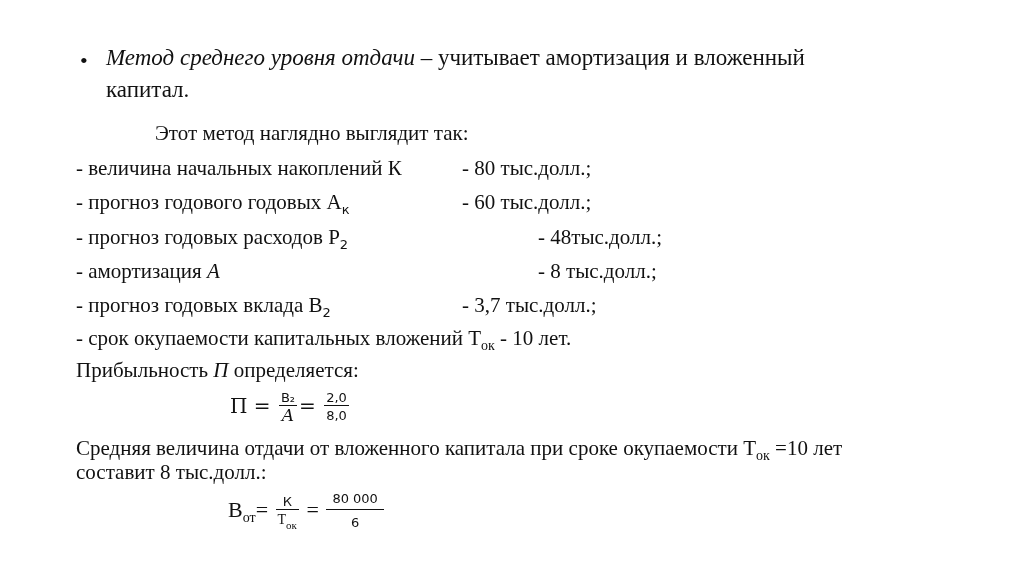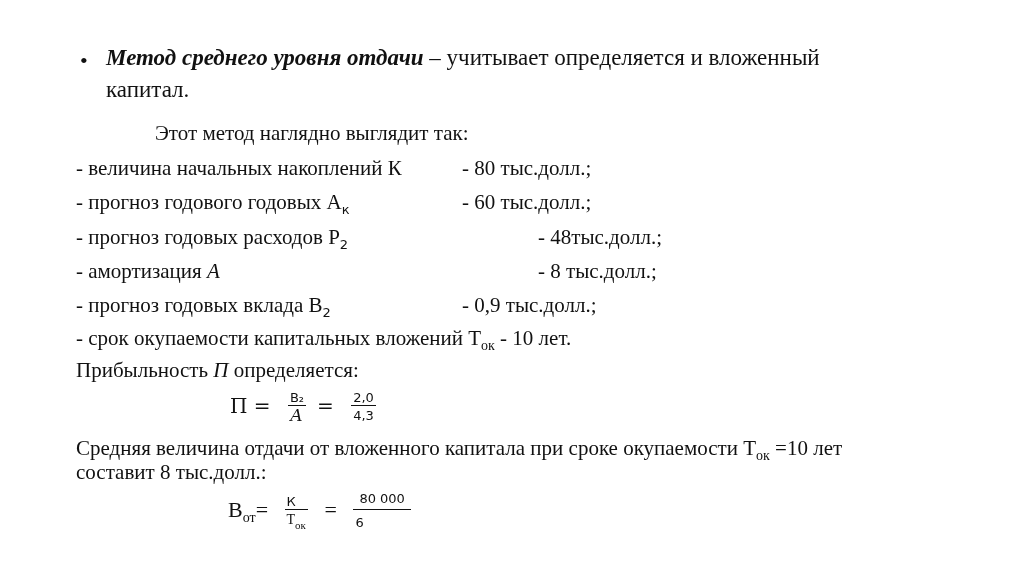--- a/index.html
+++ b/index.html
@@ -1,36 +1,36 @@
 <!DOCTYPE html>
 <html><head>
   <meta charset="utf-8">
   <style>
     html, body { margin: 0; padding: 0; background: #ffffff; }
     body { width: 1024px; height: 574px; position: relative; overflow: hidden;
            font-family: "Liberation Serif", serif; color: #111111; }
     .line { position: absolute; white-space: nowrap; font-size: 21px; line-height: 24px; }
     .bullet { position: absolute; left: 80px; top: 48px; font-size: 22px; }
-    .bi { font-weight: bold; font-style: italic; }
+    .bi { font-weight: normal; font-style: italic; }
     sub { font-size: 14px; vertical-align: -5px; line-height: 0; }
     .subsans { font-family: "DejaVu Sans", sans-serif; font-size: 13px; }
     .math { font-family: "DejaVu Serif", serif; font-size: 20px; }
-    .frac { display: inline-block; vertical-align: middle; text-align: left; margin: 0 11px; }
+    .frac { display: inline-block; vertical-align: middle; text-align: center; margin: 0 2px; }
     .frac .num { display: block; font-size: 13px; line-height: 14px; padding: 0 2px;
                  border-bottom: 1px solid #111; font-family: "DejaVu Sans", sans-serif; }
     .frac .den { display: block; font-size: 17px; line-height: 19px; padding: 0 2px; }
     .frac .den.small { font-size: 13px; font-family: "DejaVu Sans", sans-serif; }
     .col2 { position: absolute; }
   </style>
 </head>
 <body>
 
 <div class="bullet">•</div>
 <div class="line" style="left:106px; top:46px; font-size:23px;">
-  <span class="bi">Метод среднего уровня отдачи</span><span> – </span><span>учитывает определяется и вложенный</span>
+  <span class="bi">Метод среднего уровня отдачи</span><span> – </span><span>учитывает амортизация и вложенный</span>
 </div>
 <div class="line" style="left:106px; top:78px; font-size:23px;">капитал.</div>
 
 <div class="line" style="left:155px; top:121px;">Этот метод наглядно выглядит так:</div>
 
 <div class="line" style="left:76px; top:156px;">
   <span>-  величина начальных накоплений К</span>
 </div>
 <div class="line col2" style="left:462px; top:156px;">- 80 тыс.долл.;</div>
 
@@ -45,39 +45,39 @@
 <div class="line col2" style="left:538px; top:225px;">- 48тыс.долл.;</div>
 
 <div class="line" style="left:76px; top:259px;">
   <span>-  амортизация </span><i>А</i>
 </div>
 <div class="line col2" style="left:538px; top:259px;">- 8 тыс.долл.;</div>
 
 <div class="line" style="left:76px; top:293px;">
   <span>-  прогноз годовых вклада В</span><sub class="subsans">2</sub>
 </div>
-<div class="line col2" style="left:462px; top:293px;">- 0,9 тыс.долл.;</div>
+<div class="line col2" style="left:462px; top:293px;">- 3,7 тыс.долл.;</div>
 
 <div class="line" style="left:76px; top:326px;">
   <span>-  срок окупаемости капитальных вложений Т</span><sub>ок</sub><span> - 10 лет.</span>
 </div>
 
 <div class="line" style="left:76px; top:358px;">
   <span>Прибыльность </span><i>П</i><span> определяется:</span>
 </div>
 
 <div class="line math" style="left:230px; top:386px; line-height:40px;">
   <span>П =</span>
   <span class="frac">
     <span class="num">В₂</span>
     <span class="den" style="font-style:italic;">А</span>
   </span><span>=</span>
   <span class="frac">
     <span class="num">2,0</span>
-    <span class="den small">4,3</span>
+    <span class="den small">8,0</span>
   </span>
 </div>
 
 <div class="line" style="left:76px; top:436px;">
   <span>Средняя величина отдачи от вложенного капитала при сроке окупаемости Т</span><sub>ок</sub><span> =10 лет</span>
 </div>
 <div class="line" style="left:76px; top:460px;">составит 8 тыс.долл.:</div>
 
 <div class="line" style="left:228px; top:488px; font-size:22px; line-height:44px;">
   <span>В</span><sub>от</sub><span>=</span>

